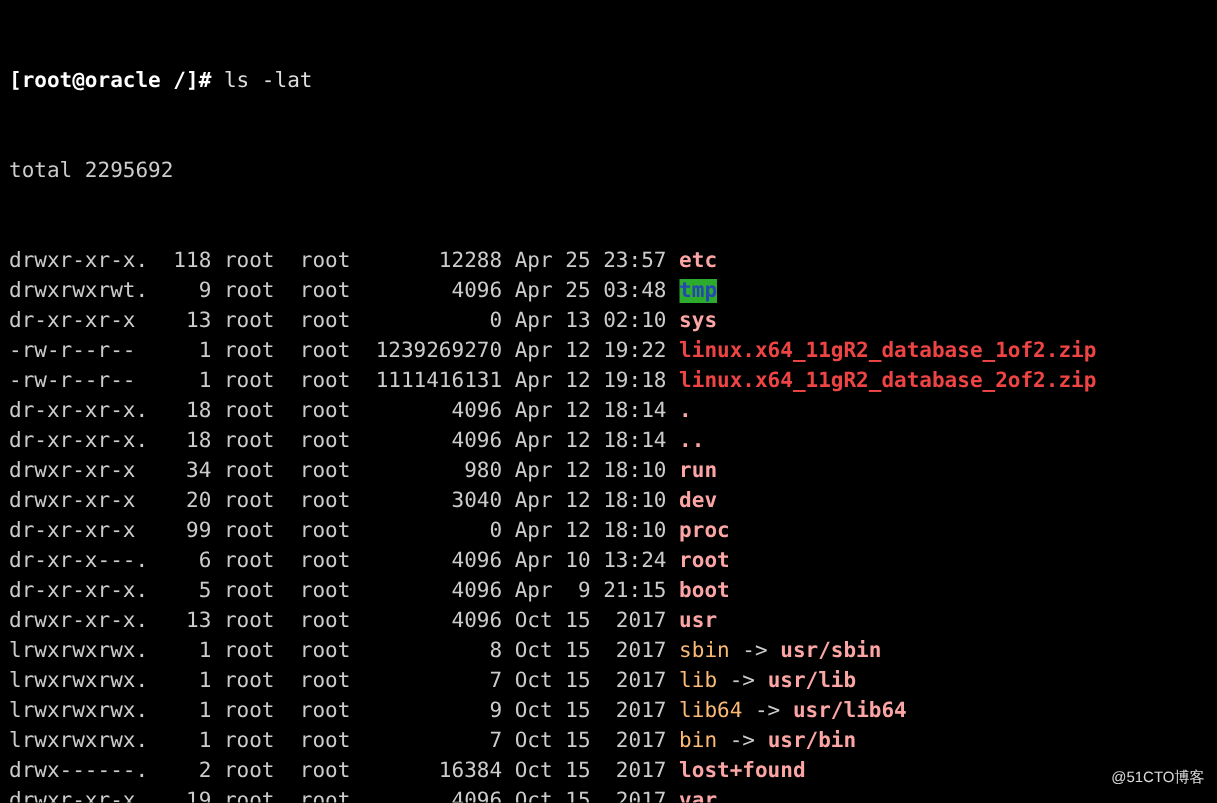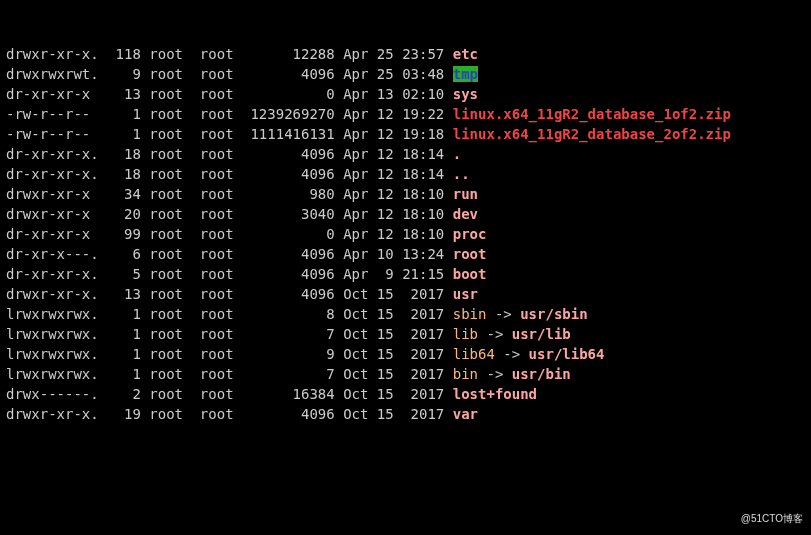--- a/index.html
+++ b/index.html
@@ -33,16 +33,18 @@
     color: #ffffff;
     font-family: "Microsoft YaHei", sans-serif;
     font-size: 10px;
     opacity: 0.85;
   }
 </style>
 </head>
 <body>
 
 <div class="term">
+  <div><span class="prompt">[root@oracle /]# </span><span class="cmd">ls -lat</span></div>
+  <div class="plain">total 2295692</div>
   <div id="rows"><div><span class="plain">drwxr-xr-x.  118 root  root       12288 Apr 25 23:57 </span><span class="dir">etc</span></div><div><span class="plain">drwxrwxrwt.    9 root  root        4096 Apr 25 03:48 </span><span class="tmp">tmp</span></div><div><span class="plain">dr-xr-xr-x    13 root  root           0 Apr 13 02:10 </span><span class="dir">sys</span></div><div><span class="plain">-rw-r--r--     1 root  root  1239269270 Apr 12 19:22 </span><span class="red">linux.x64_11gR2_database_1of2.zip</span></div><div><span class="plain">-rw-r--r--     1 root  root  1111416131 Apr 12 19:18 </span><span class="red">linux.x64_11gR2_database_2of2.zip</span></div><div><span class="plain">dr-xr-xr-x.   18 root  root        4096 Apr 12 18:14 </span><span class="dir">.</span></div><div><span class="plain">dr-xr-xr-x.   18 root  root        4096 Apr 12 18:14 </span><span class="dir">..</span></div><div><span class="plain">drwxr-xr-x    34 root  root         980 Apr 12 18:10 </span><span class="dir">run</span></div><div><span class="plain">drwxr-xr-x    20 root  root        3040 Apr 12 18:10 </span><span class="dir">dev</span></div><div><span class="plain">dr-xr-xr-x    99 root  root           0 Apr 12 18:10 </span><span class="dir">proc</span></div><div><span class="plain">dr-xr-x---.    6 root  root        4096 Apr 10 13:24 </span><span class="dir">root</span></div><div><span class="plain">dr-xr-xr-x.    5 root  root        4096 Apr  9 21:15 </span><span class="dir">boot</span></div><div><span class="plain">drwxr-xr-x.   13 root  root        4096 Oct 15  2017 </span><span class="dir">usr</span></div><div><span class="plain">lrwxrwxrwx.    1 root  root           8 Oct 15  2017 </span><span class="sym">sbin</span><span class="plain"> -&gt; </span><span class="dir">usr/sbin</span></div><div><span class="plain">lrwxrwxrwx.    1 root  root           7 Oct 15  2017 </span><span class="sym">lib</span><span class="plain"> -&gt; </span><span class="dir">usr/lib</span></div><div><span class="plain">lrwxrwxrwx.    1 root  root           9 Oct 15  2017 </span><span class="sym">lib64</span><span class="plain"> -&gt; </span><span class="dir">usr/lib64</span></div><div><span class="plain">lrwxrwxrwx.    1 root  root           7 Oct 15  2017 </span><span class="sym">bin</span><span class="plain"> -&gt; </span><span class="dir">usr/bin</span></div><div><span class="plain">drwx------.    2 root  root       16384 Oct 15  2017 </span><span class="dir">lost+found</span></div><div><span class="plain">drwxr-xr-x.   19 root  root        4096 Oct 15  2017 </span><span class="dir">var</span></div></div>
 </div>
 
 <div class="watermark">@51CTO博客</div>
 
 </body></html>

